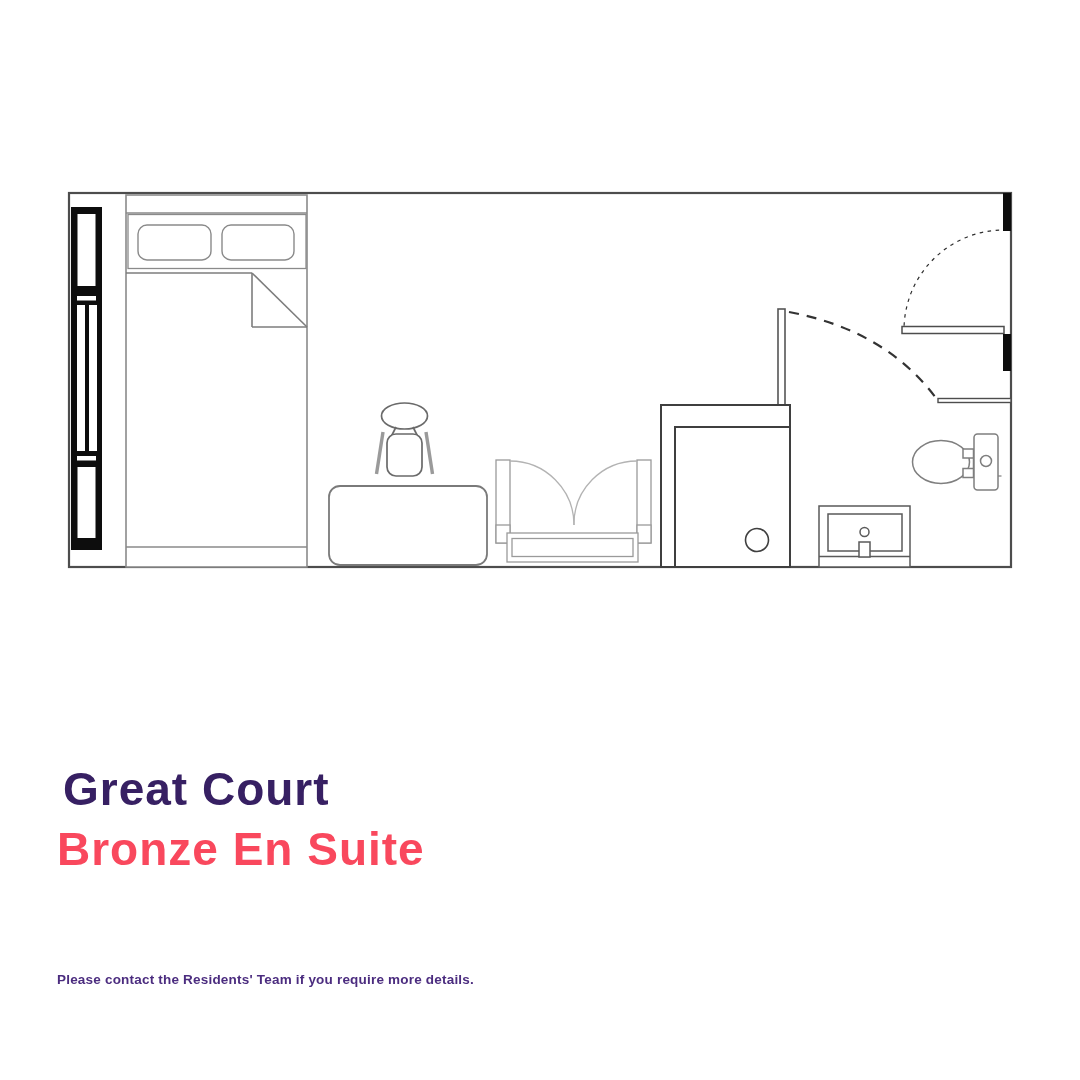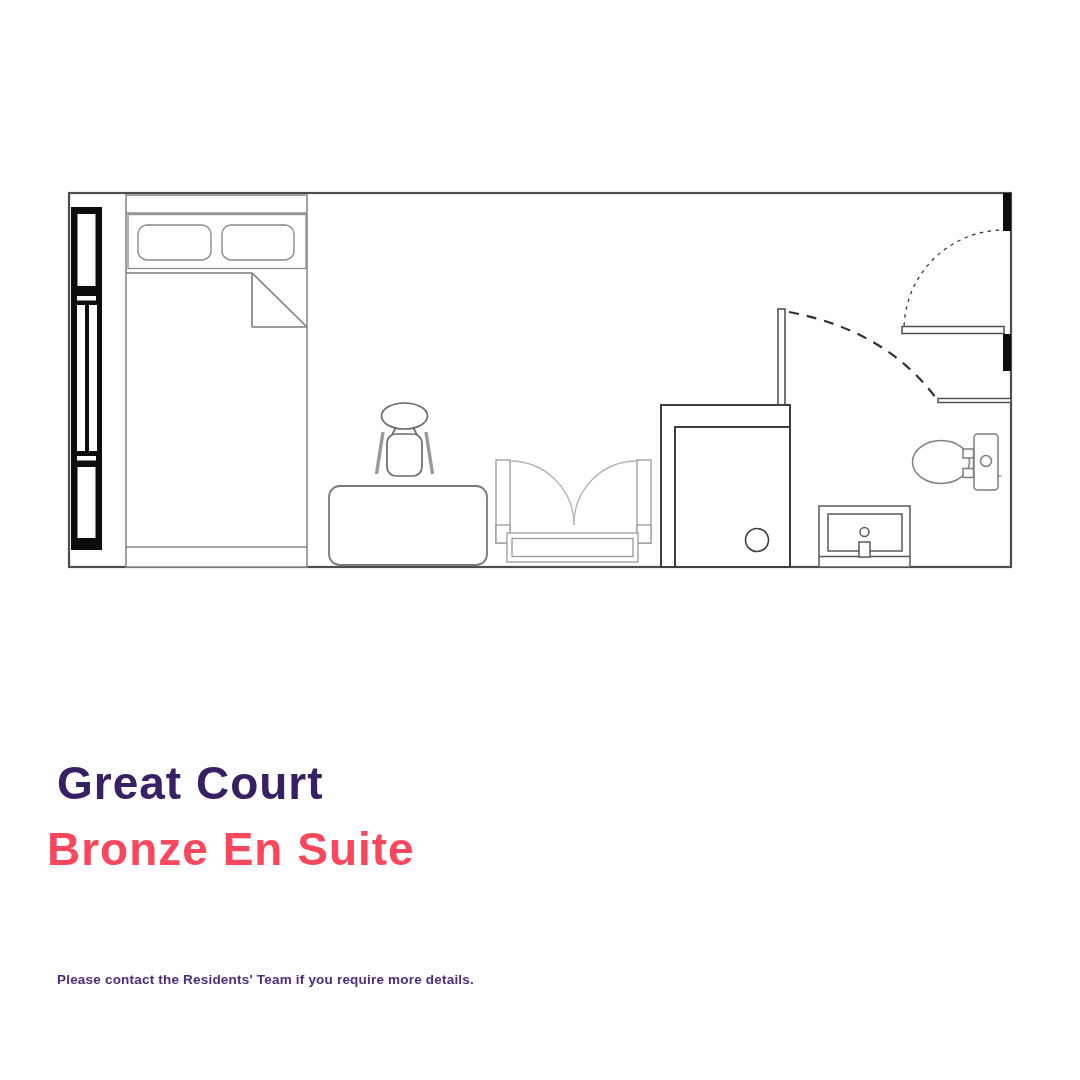--- a/index.html
+++ b/index.html
@@ -2,25 +2,25 @@
 <html><head>
 <meta charset="utf-8">
 <style>
   html,body{margin:0;padding:0;background:#ffffff;}
   .canvas{
     position:relative;width:1080px;height:1080px;background:#ffffff;overflow:hidden;
     font-family:"Liberation Sans", sans-serif;
   }
   svg.plan{position:absolute;left:0;top:0;width:1080px;height:1080px;}
   .building-title{
-    position:absolute;left:57px;top:760px;margin:0;
+    position:absolute;left:57px;top:760px;margin:6px;
     font-size:46px;font-weight:600;letter-spacing:1px;color:#372063;line-height:1;
   }
   .room-title{
-    position:absolute;left:47px;top:826px;margin:0;
+    position:absolute;left:57px;top:826px;margin:0;
     font-size:46px;font-weight:600;letter-spacing:1px;color:#f9485d;line-height:1;
   }
   .note{
     position:absolute;left:57px;top:950px;margin:0;
     font-size:13.5px;font-weight:600;letter-spacing:.2px;color:#4b2c7f;line-height:19.5px;
   }
   .brand{
     position:absolute;right:51px;top:918px;height:84px;
     display:flex;align-items:center;gap:13px;
   }

